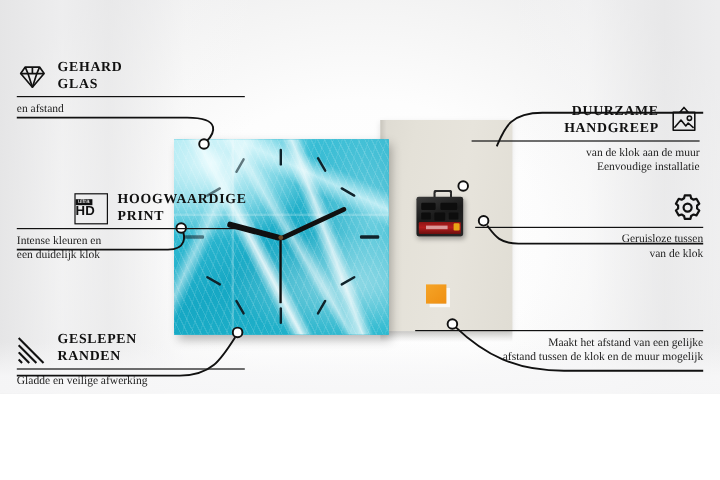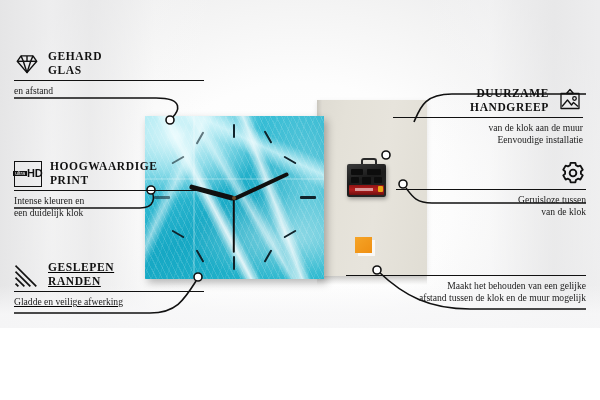--- a/index.html
+++ b/index.html
@@ -180,35 +180,35 @@
         <div class="title">GEHARD</div>
         <div class="title">GLAS</div>
       </span>
     </div>
     <div class="rule"></div>
     <div class="desc">en afstand</div>
   </div>
 
   <div class="callout left" style="left:14px;top:160px;width:190px;">
     <div class="head">
-      <span class="ico" style="border:1.4px solid #111;width:26px;height:24px;flex:0 0 26px;display:flex;flex-direction:row;align-items:center;justify-content:center;line-height:1;">
+      <span class="ico" style="border:1.4px solid #111;width:26px;height:24px;flex:0 0 26px;display:flex;flex-direction:column;align-items:flex-start;justify-content:center;line-height:1;margin-left:48px;">
         <span style="font-size:5px;font-family:'Liberation Sans',sans-serif;background:#111;color:#fff;padding:0 2px;">ultra</span>
         <span style="font-size:11px;font-weight:bold;font-family:'Liberation Sans',sans-serif;">HD</span>
       </span>
       <span>
         <div class="title">HOOGWAARDIGE</div>
         <div class="title">PRINT</div>
       </span>
     </div>
     <div class="rule"></div>
     <div class="desc">Intense kleuren en</div>
     <div class="desc">een duidelijk klok</div>
   </div>
 
-  <div class="callout left" style="left:14px;top:261px;width:190px;text-decoration:underline;">
+  <div class="callout left" style="left:14px;top:277px;width:190px;">
     <div class="head">
       <span class="ico">
         <svg viewBox="0 0 24 24" fill="none" stroke="currentColor" stroke-width="1.6" stroke-linecap="square">
           <path d="M2 4 L20 22"></path>
             <path d="M2 9.5 L14.5 22"></path>
             <path d="M2 15 L9 22"></path>
             <path d="M2 20.5 L3.5 22"></path>
         </svg>
       </span>
       <span>
@@ -250,16 +250,16 @@
         </svg>
       </span>
     </div>
     <div class="rule"></div>
     <div class="desc">Geruisloze tussen</div>
     <div class="desc">van de klok</div>
   </div>
 
   <div class="callout right" style="left:346px;top:272px;width:240px;">
     <div class="rule"></div>
-    <div class="desc">Maakt het behouden van een gelijke</div>
+    <div class="desc">Maakt het afstand van een gelijke</div>
     <div class="desc">afstand tussen de klok en de muur mogelijk</div>
   </div>
 </div>
 
 </body></html>

